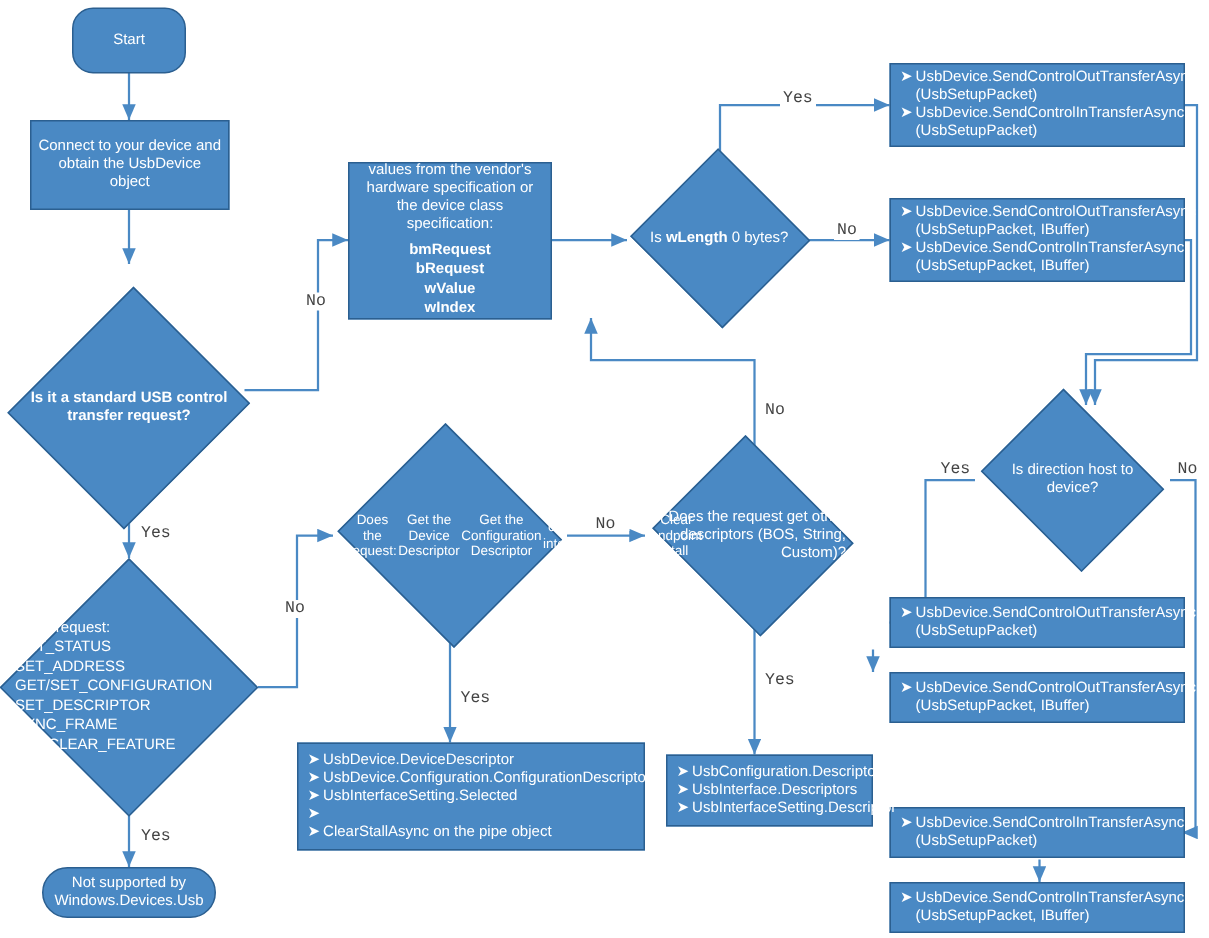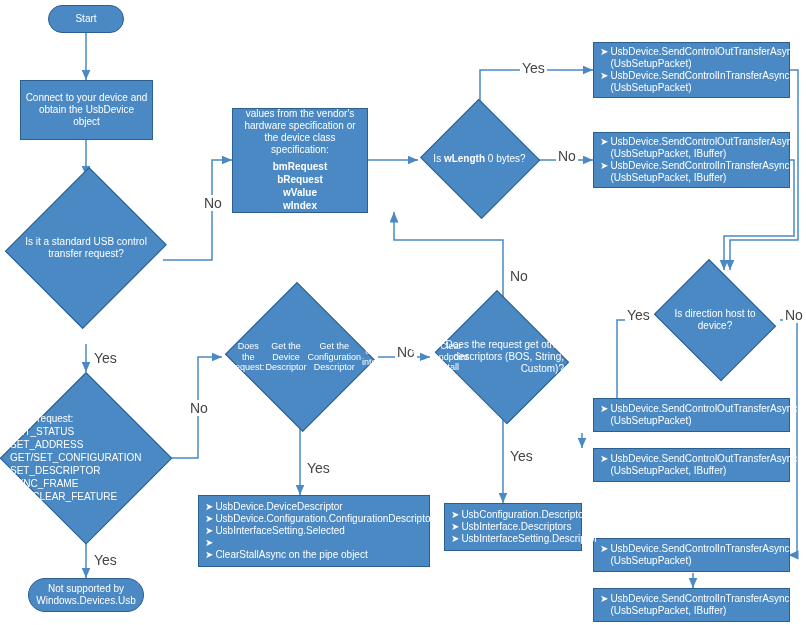--- a/index.html
+++ b/index.html
@@ -18,21 +18,21 @@
     justify-content: center;
     text-align: center;
     color: #fff;
     background: #4a89c4;
     border: 1px solid #2b5f90;
     padding: 4px;
     line-height: 1.2;
   }
   .terminator {
     border-radius: 14px;
-    height: 28px;
+    height: 44px;
   }
   .process {
     
   }
   .diamond {
     background: none;
     border: none;
     padding: 0;
   }
   .diamond .dshape {
@@ -74,24 +74,25 @@
     gap: 1px;
   }
   svg.connectors {
     position: absolute;
     top: 0; left: 0;
     width: 806px; height: 625px;
     pointer-events: none;
   }
   .edge-label {
     position: absolute;
-    font-size: 14px;
+    font-size: 11px;
     color: #444;
     background: #fff;
     padding: 0 2px;
+    font-family: Liberation Mono, monospace;
   }
 </style>
 </head>
 <body>
 
 <svg class="connectors">
   <defs>
     <marker id="arrow" markerWidth="8" markerHeight="8" refX="7" refY="3" orient="auto">
       <path d="M0,0 L7,3 L0,6 Z" fill="#4a89c4"></path>
     </marker>
@@ -152,21 +153,21 @@
 <div class="edge-label" style="left:508px; top:268px;">No</div>
 
 <div class="shape terminator" style="left:48px; top:5px; width:76px;">
   <span>Start</span>
 </div>
 
 <div class="shape process" style="left:20px; top:80px; width:133px; height:60px;text-align:center;">
   <span>Connect to your device and obtain the UsbDevice object</span>
 </div>
 
-<div class="shape diamond" style="left:8px; top:164px; width:156px; height:168px;">
+<div class="shape diamond" style="left:8px; top:188px; width:156px; height:168px;font-weight:bold;">
   <div class="dshape"></div>
   <div class="dtext">Is it a standard USB control transfer request?</div>
 </div>
 
 <div class="shape process center-col" style="left:232px; top:108px; width:136px; height:105px;">
   <div style="margin-bottom:4px;">Get the USB setup pack values from the vendor's hardware specification or the device class specification:</div>
   <b>bmRequest</b>
   <b>bRequest</b>
   <b>wValue</b>
   <b>wIndex</b>

